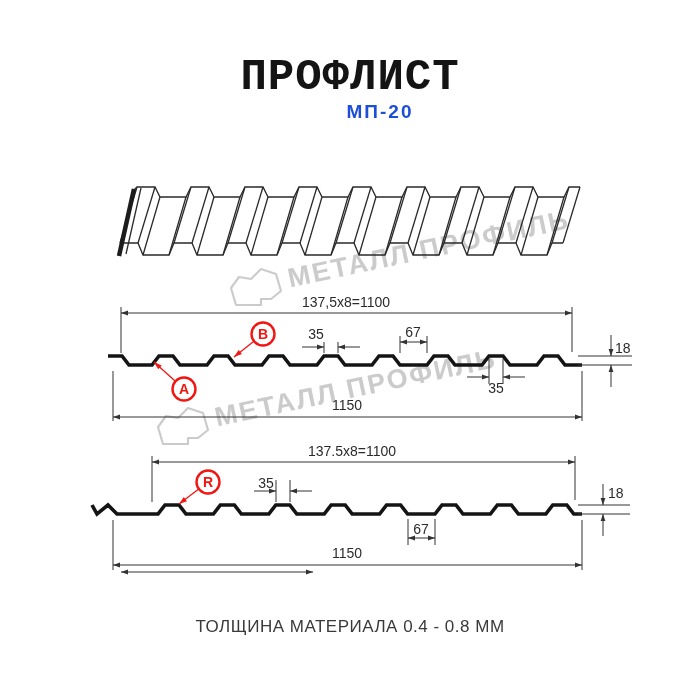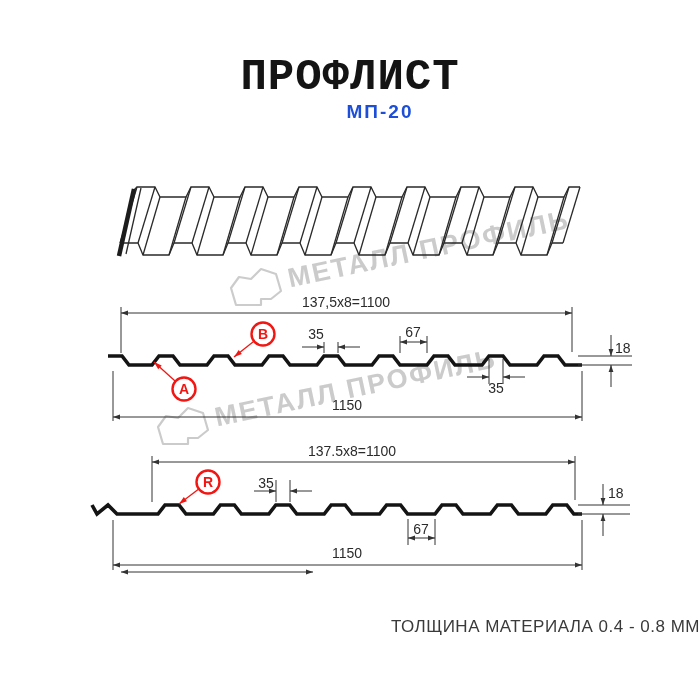--- a/index.html
+++ b/index.html
@@ -2,21 +2,21 @@
 <html><head>
 <meta charset="utf-8">
 <style>
   html,body{margin:0;padding:0;background:#fff;}
   .page{position:relative;width:700px;height:700px;background:#ffffff;overflow:hidden;
         font-family:"Liberation Sans",sans-serif;}
   .title{position:absolute;top:52px;left:0;width:700px;text-align:center;
          font-size:44px;font-weight:bold;letter-spacing:1px;color:#141414;font-family:Liberation Mono, monospace;}
   .subtitle{position:absolute;top:101px;left:0;width:700px;text-align:center;
             font-size:19px;font-weight:600;letter-spacing:2px;color:#1d4ed8;margin-left:30px;}
-  .footer-note{position:absolute;top:617px;left:0;width:700px;text-align:right;
+  .footer-note{position:absolute;top:617px;left:0;width:700px;text-align:center;
                font-size:17px;font-weight:500;letter-spacing:.5px;color:#3a3a3a;}
   svg#drawing{position:absolute;top:0;left:0;}
   svg text{font-family:"Liberation Sans",sans-serif;}
 </style>
 </head>
 <body>
 
 <div class="page">
   <div class="title">ПРОФЛИСТ</div>
   <div class="subtitle">МП-20</div>

